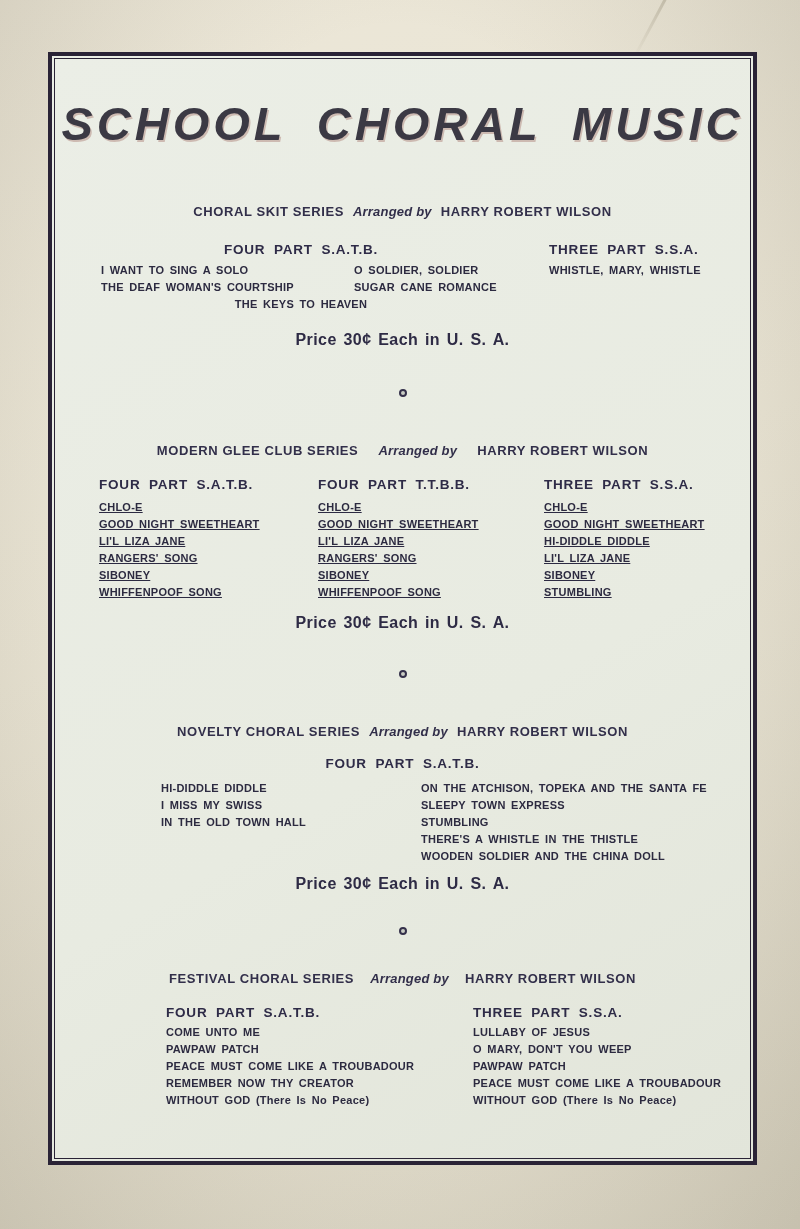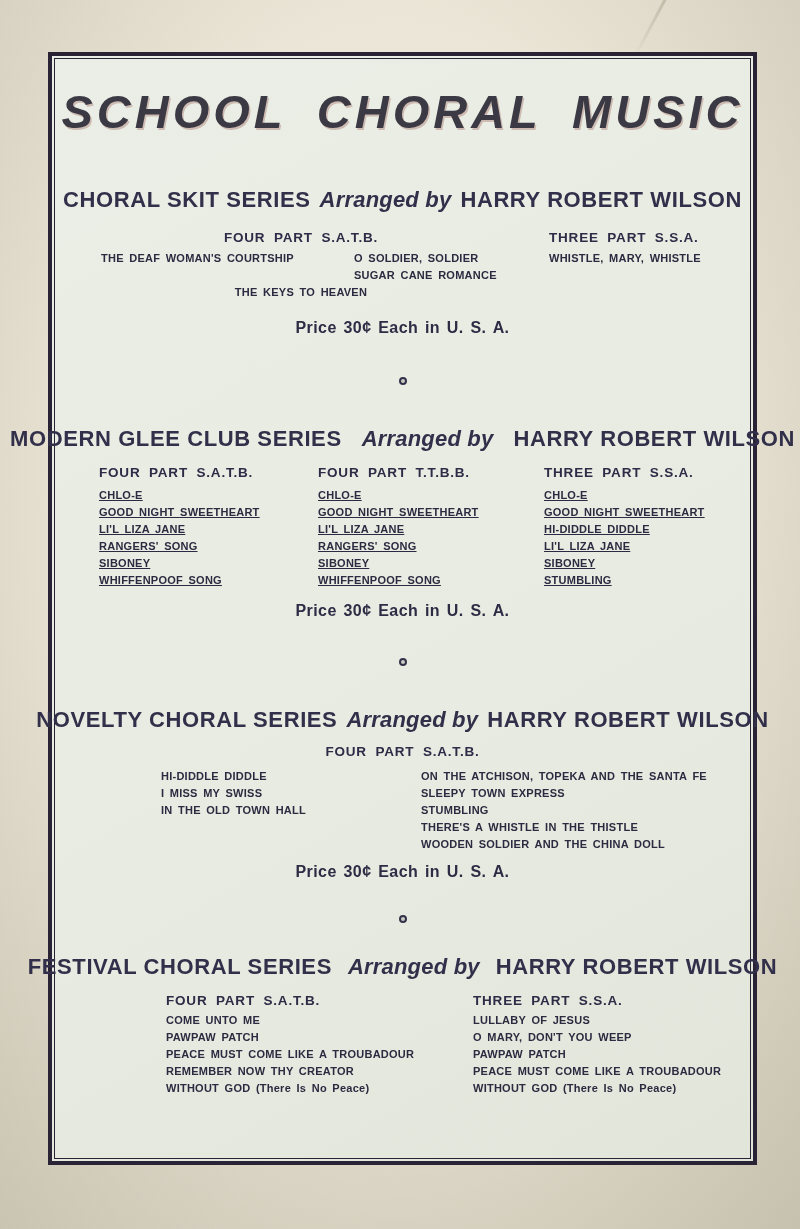--- a/index.html
+++ b/index.html
@@ -18,34 +18,34 @@
     transform:rotate(28deg);
   }
   .frame {
     position:absolute; left:48px; top:52px; width:709px; height:1113px;
     border:4px solid #2a2336;
     background:linear-gradient(150deg, #ebeee6 0%, #e8ebe1 60%, #e2e5da 100%);
   }
   .frame-inner {
     position:absolute; inset:2px; border:1.5px solid #2a2336;
   }
-  .content { position:absolute; inset:0; padding-top:30px; color:#2c2a42; }
+  .content { position:absolute; inset:0; padding-top:42px; color:#2c2a42; }
 
   .page-title {
     text-align:center;
     font-size:47px; line-height:52px;
     font-weight:700; font-style:italic;
     letter-spacing:4px; word-spacing:14px;
     color:#3b3944;
     text-shadow:1.5px 1.5px 0 rgba(140,70,58,0.30);
   }
 
   .series-heading {
     display:flex; justify-content:center; align-items:baseline; gap:9px;
-    font-size:22px; line-height:20px; font-weight:700;
+    font-size:13px; line-height:20px; font-weight:700;
     letter-spacing:0.6px; color:#322f4a;
     white-space:nowrap;
   }
   .series-heading .arranged { font-style:italic; letter-spacing:0.2px; }
 
   .col-header {
     font-size:13.5px; line-height:16px; font-weight:700;
     letter-spacing:0.8px; word-spacing:4px; color:#2e2b47;
     white-space:nowrap;
   }
@@ -122,20 +122,21 @@
       <div class="series-heading sec1-heading">
         <span class="series-name">CHORAL SKIT SERIES</span>
         <span class="arranged">Arranged by</span>
         <span class="arranger">HARRY ROBERT WILSON</span>
       </div>
       <div class="sec1-row">
         <div class="sec1-left">
           <div class="col-header center">FOUR PART S.A.T.B.</div>
           <div class="sec1-cols">
             <div class="sec1-col1">
+              <div class="song">I WANT TO SING A SOLO</div>
               <div class="song">THE DEAF WOMAN'S COURTSHIP</div>
             </div>
             <div>
               <div class="song">O SOLDIER, SOLDIER</div>
               <div class="song">SUGAR CANE ROMANCE</div>
             </div>
           </div>
           <div class="song center sec1-keys">THE KEYS TO HEAVEN</div>
         </div>
         <div class="sec1-right">

